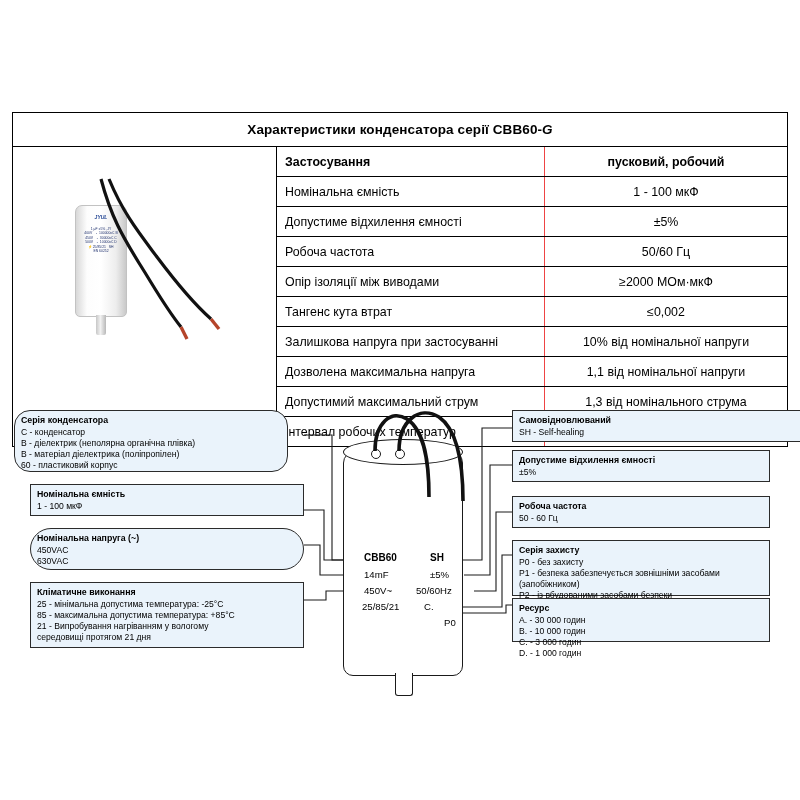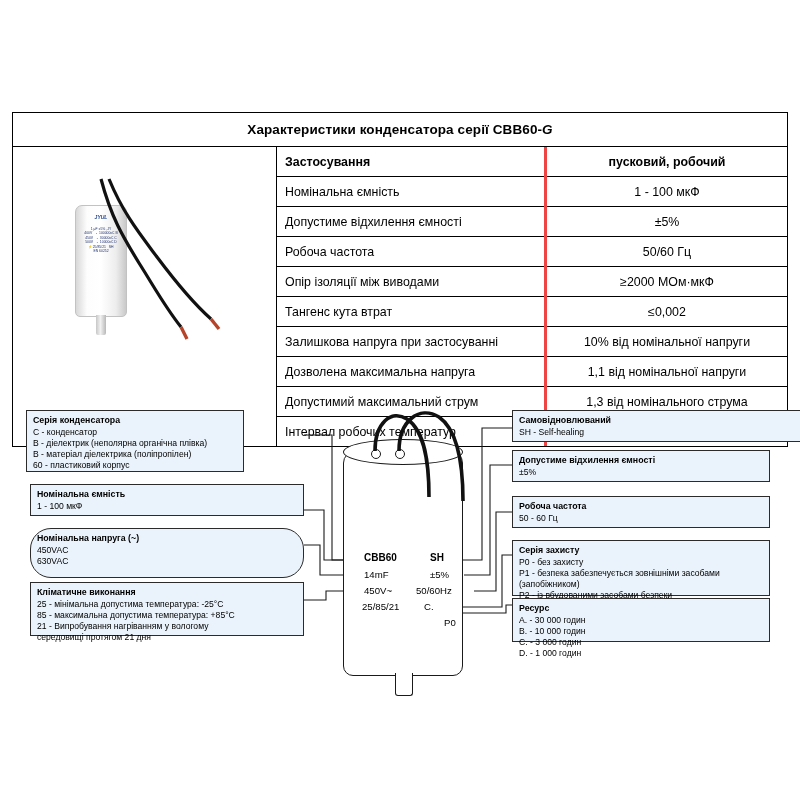--- a/index.html
+++ b/index.html
@@ -55,21 +55,21 @@
     border-bottom: 1px solid #000;
     padding: 5px 8px;
     height: 19px;
     vertical-align: middle;
   }
   .spec-table tr:last-child td {
     border-bottom: none;
   }
   .spec-table td.k {
     width: 251px;
-    border-right: 3px solid #ef4444;
+    border-right: 1px solid #ef4444;
     text-align: left;
   }
   .spec-table td.v {
     text-align: center;
   }
   .spec-table tr.hdr td {
     font-weight: bold;
   }
 
   
@@ -329,37 +329,37 @@
   <span class="cap-txt b" style="left:352px; top:152px;">CBB60</span>
   <span class="cap-txt b" style="left:418px; top:152px;">SH</span>
   <span class="cap-txt" style="left:352px; top:169px;">14mF</span>
   <span class="cap-txt" style="left:418px; top:169px;">±5%</span>
   <span class="cap-txt" style="left:352px; top:185px;">450V~</span>
   <span class="cap-txt" style="left:404px; top:185px;">50/60Hz</span>
   <span class="cap-txt" style="left:350px; top:201px;">25/85/21</span>
   <span class="cap-txt" style="left:412px; top:201px;">C.</span>
   <span class="cap-txt" style="left:432px; top:201px;margin-top:16px;">P0</span>
 
-  <div class="box" style="left:14px; top:10px; width:218px; height:62px;">
+  <div class="box" style="left:2px; top:10px; width:274px; height:62px;border-radius:16px;">
     <span class="bt">Серія конденсатора</span>
     <span class="ln">С - конденсатор
 В - діелектрик (неполярна органічна плівка)
 В - матеріал діелектрика (поліпропілен)
 60 - пластиковий корпус</span>
   </div>
   <div class="box" style="left:18px; top:84px; width:274px; height:32px;">
     <span class="bt">Номінальна ємність</span>
     <span class="ln">1 - 100 мкФ</span>
   </div>
-  <div class="box" style="left:18px; top:128px; width:274px; height:50px;border-radius:21px;">
+  <div class="box" style="left:18px; top:128px; width:274px; height:42px;border-radius:21px;">
     <span class="bt">Номінальна напруга (~)</span>
     <span class="ln">450VAC
 630VAC</span>
   </div>
-  <div class="box" style="left:18px; top:182px; width:274px; height:54px;">
+  <div class="box" style="left:18px; top:182px; width:274px; height:66px;">
     <span class="bt">Кліматичне виконання</span>
     <span class="ln">25 - мінімальна допустима температура: -25°C
 85 - максимальна допустима температура: +85°C
 21 - Випробування нагріванням у вологому
 середовищі протягом 21 дня</span>
   </div>
 
   <div class="box" style="left:500px; top:10px; width:298px; height:32px;">
     <span class="bt">Самовідновлюваний</span>
     <span class="ln">SH - Self-healing</span>

